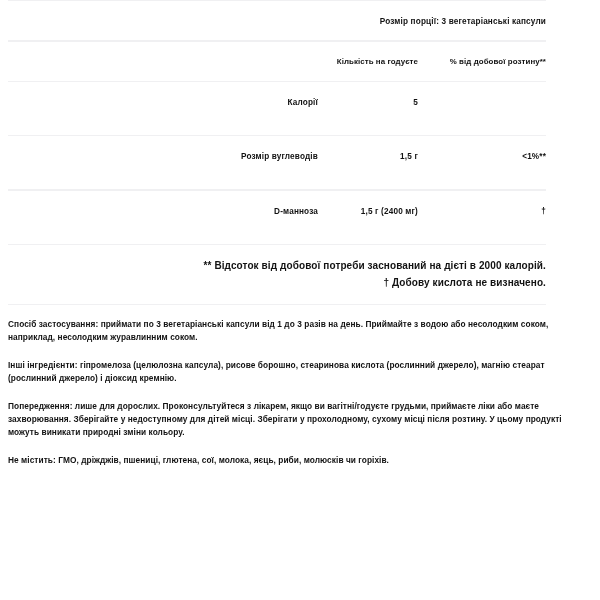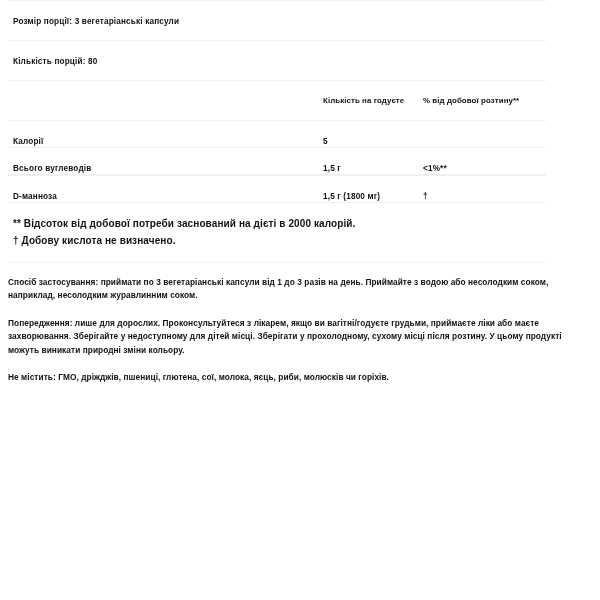--- a/index.html
+++ b/index.html
@@ -33,21 +33,21 @@
     border-collapse: collapse;
     table-layout: fixed;
   }
   .sf-table col.c-name  { width: 310px; }
   .sf-table col.c-amt   { width: 100px; }
   .sf-table col.c-dv    { width: 128px; }
 
   .sf-table td, .sf-table th {
     padding: 0;
     vertical-align: top;
-    text-align: left;
+    text-align: right;
   }
 
   .rule-row td {
     border-top: 1px solid #f0f0f2;
     height: 0;
     font-size: 0;
     line-height: 0;
     padding: 0;
   }
 
@@ -63,21 +63,21 @@
     padding: 14px 0 14px 5px;
     font-weight: bold;
     font-size: 7.9px;
     line-height: 1.45;
     color: #121212;
     letter-spacing: 0.01em;
   }
   .hdr-row th.blank { padding: 0; }
 
   .data-row td {
-    padding: 16px 0 1px 5px;
+    padding: 16px 0 28px 5px;
     font-size: 8.2px;
     color: #121212;
     letter-spacing: 0.02em;
   }
   .data-row td.name { font-weight: bold; }
   .data-row td.amt  { font-weight: bold; }
   .data-row td.dv   { font-weight: bold; }
 
   .foot-row td {
     padding: 13px 0 13px 5px;
@@ -123,23 +123,20 @@
       </tr>
 
       <tr class="srv-row">
         <td colspan="3">Розмір порції: 3 вегетаріанські капсули</td>
       </tr>
 
       <tr class="rule-row">
         <td colspan="3"></td>
       </tr>
 
-      <tr class="srv-row">
-        <td colspan="3">Кількість порцій: 80</td>
-      </tr>
 
       <tr class="rule-row">
         <td colspan="3"></td>
       </tr>
 
       <tr class="hdr-row">
         <th class="blank"></th>
         <th>Кількість на годуєте</th>
         <th>% від добової розтину**</th>
       </tr>
@@ -152,37 +149,37 @@
         <td class="name">Калорії</td>
         <td class="amt">5</td>
         <td class="dv"></td>
       </tr>
 
       <tr class="rule-row">
         <td colspan="3"></td>
       </tr>
 
       <tr class="data-row">
-        <td class="name">Всього вуглеводів</td>
+        <td class="name">Розмір вуглеводів</td>
         <td class="amt">1,5 г</td>
         <td class="dv">&lt;1%**</td>
       </tr>
 
       <tr class="rule-row">
         <td colspan="3"></td>
       </tr>
 
 
       <tr class="rule-row">
         <td colspan="3"></td>
       </tr>
 
       <tr class="data-row">
         <td class="name">D-манноза</td>
-        <td class="amt">1,5 г (1800 мг)</td>
+        <td class="amt">1,5 г (2400 мг)</td>
         <td class="dv">†</td>
       </tr>
 
       <tr class="rule-row">
         <td colspan="3"></td>
       </tr>
 
       <tr class="foot-row">
         <td colspan="3">
           <div>** Відсоток від добової потреби заснований на дієті в 2000 калорій.</div>
@@ -192,17 +189,18 @@
 
       <tr class="rule-row">
         <td colspan="3"></td>
       </tr>
 
     </tbody>
   </table>
 
   <div class="body-copy">
     <p>Спосіб застосування: приймати по 3 вегетаріанські капсули від 1 до 3 разів на день. Приймайте з водою або несолодким соком, наприклад, несолодким журавлинним соком.</p>
+    <p>Інші інгредієнти: гіпромелоза (целюлозна капсула), рисове борошно, стеаринова кислота (рослинний джерело), магнію стеарат (рослинний джерело) і діоксид кремнію.</p>
     <p>Попередження: лише для дорослих. Проконсультуйтеся з лікарем, якщо ви вагітні/годуєте грудьми, приймаєте ліки або маєте захворювання. Зберігайте у недоступному для дітей місці. Зберігати у прохолодному, сухому місці після розтину. У цьому продукті можуть виникати природні зміни кольору.</p>
     <p>Не містить: ГМО, дріжджів, пшениці, глютена, сої, молока, яєць, риби, молюсків чи горіхів.</p>
   </div>
 
 </div>
 
 </body></html>

